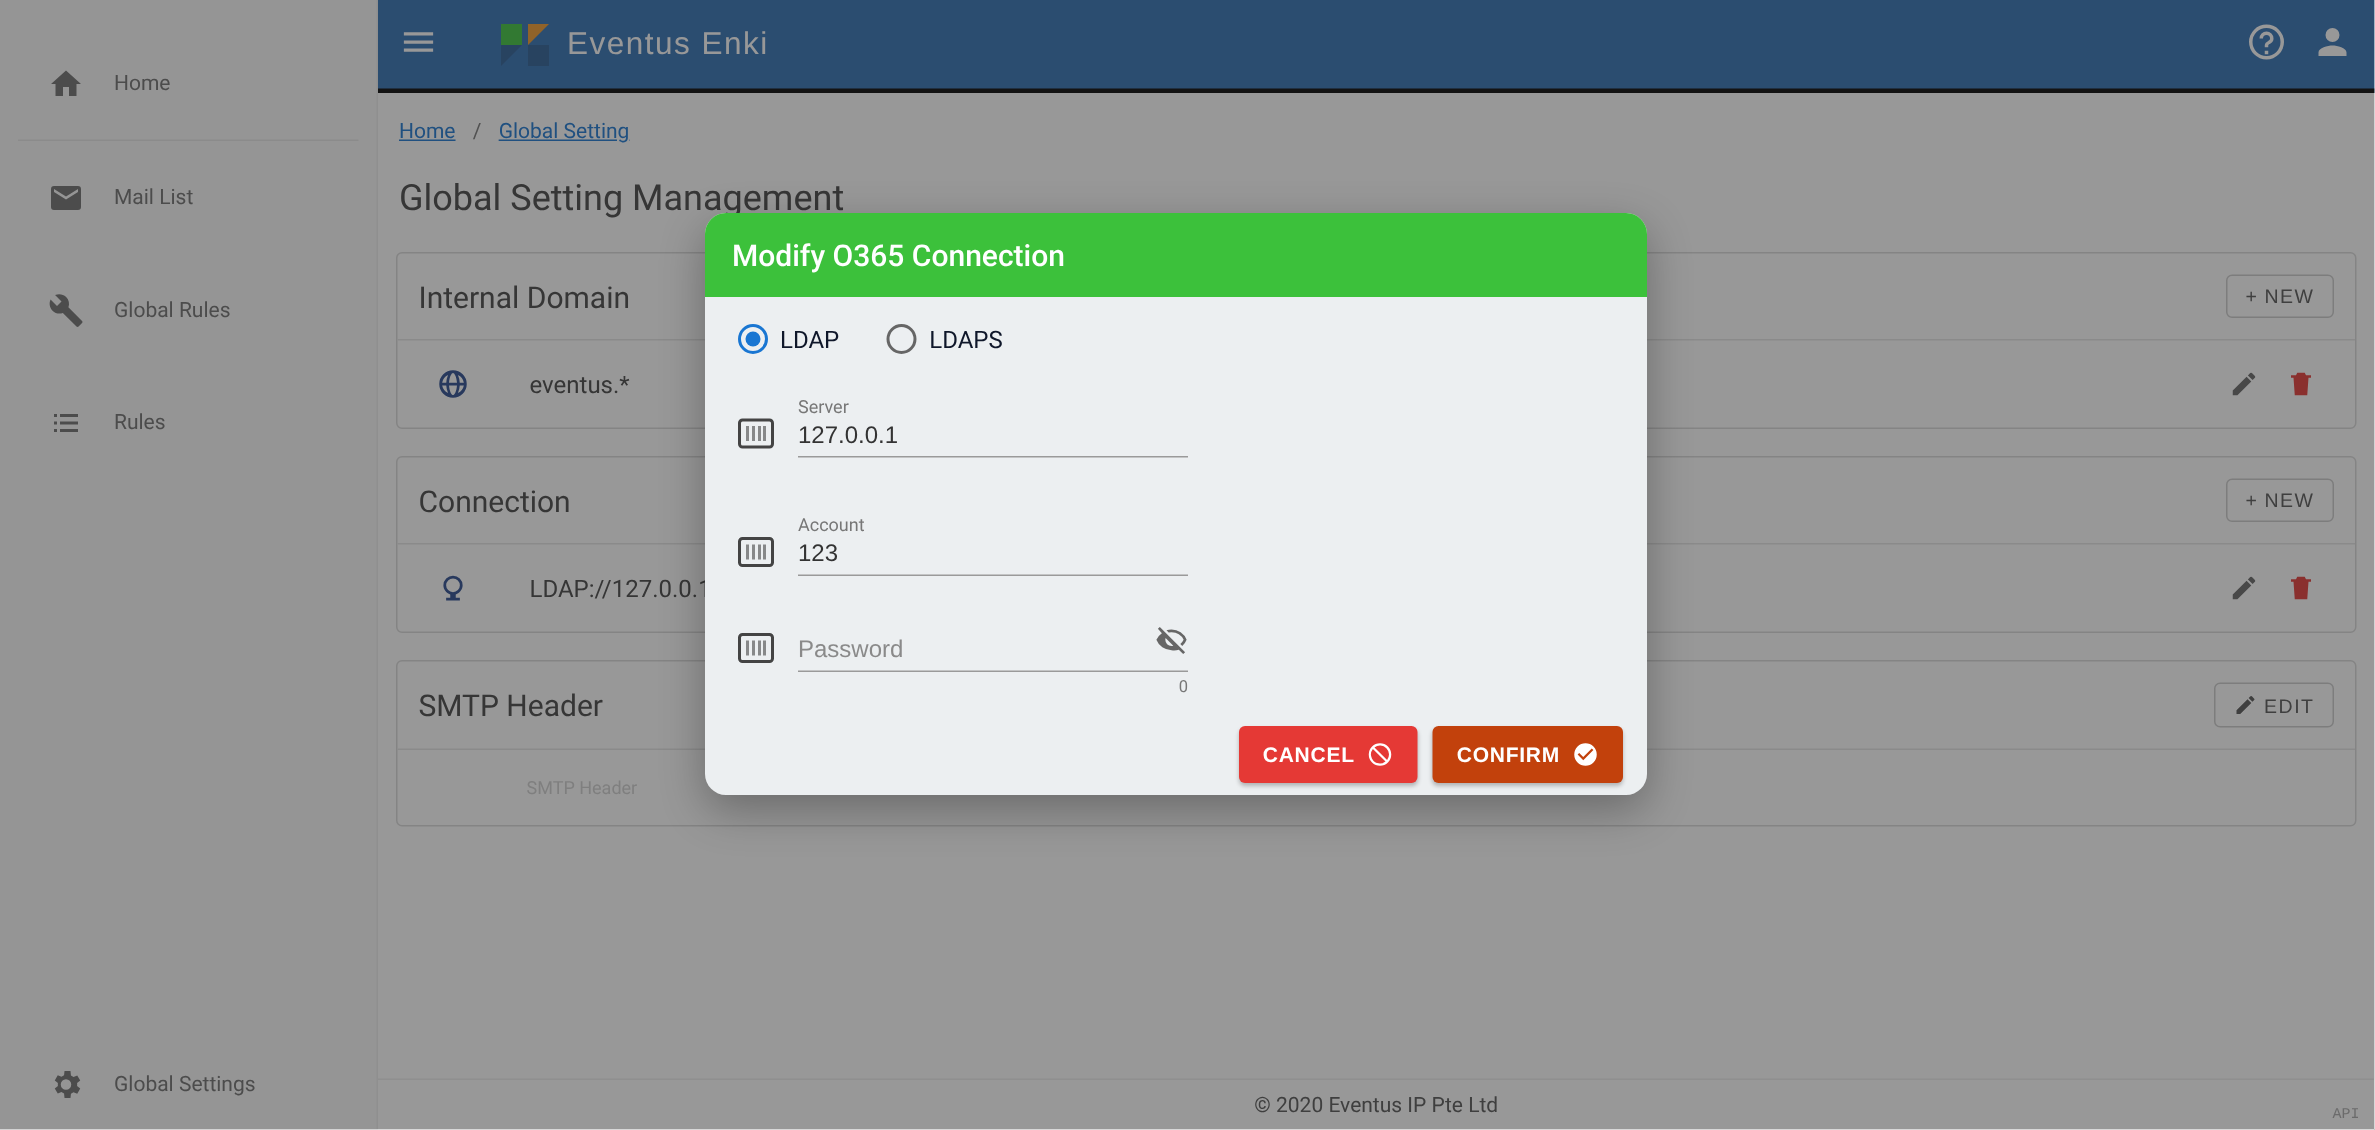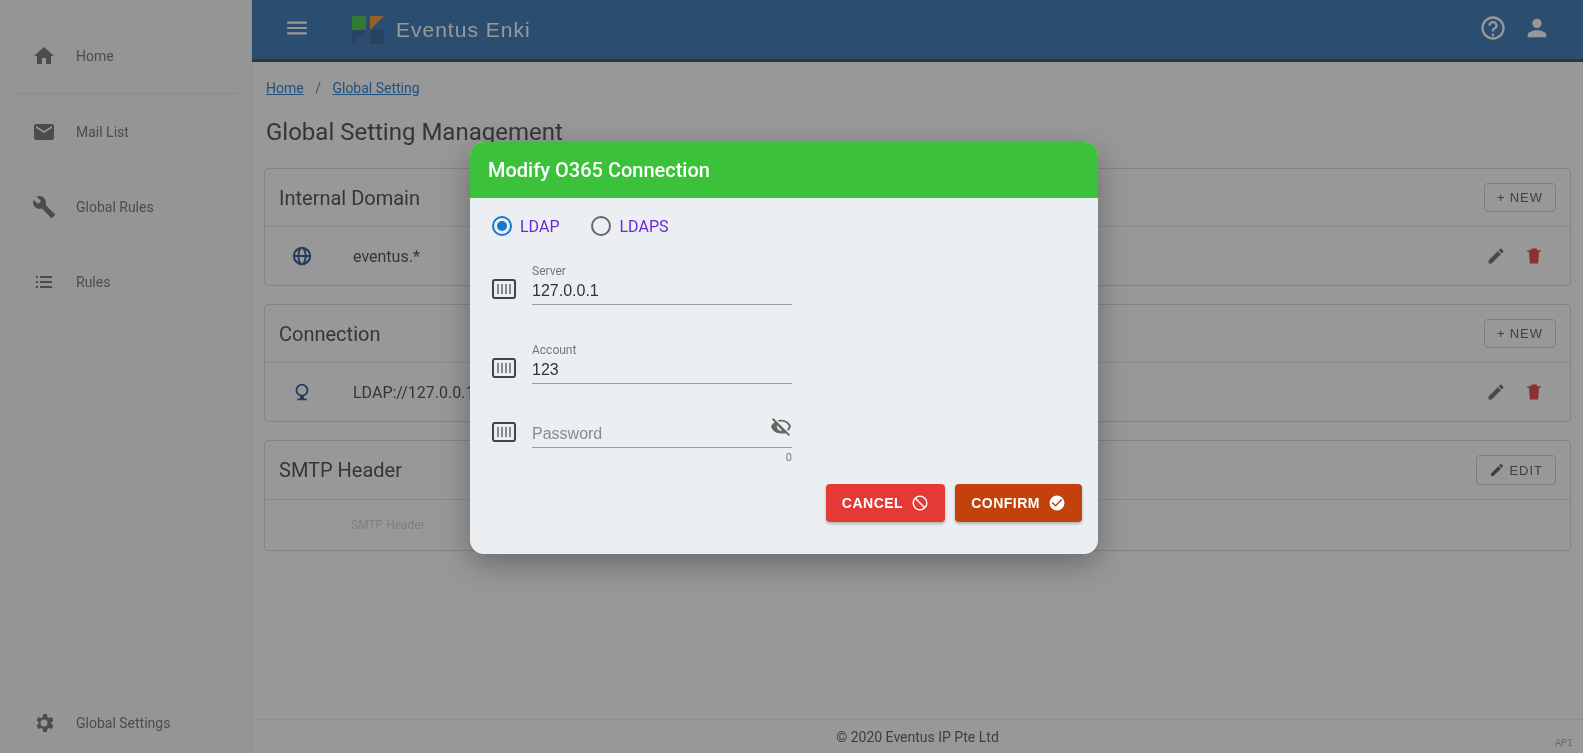--- a/index.html
+++ b/index.html
@@ -9,21 +9,21 @@
   
   .sidebar { position: absolute; left: 0; top: 0; width: 252px; height: 100%; background: #fafafa; border-right: 1px solid #eee; padding-top: 18px; }
   .sidebar-item { display: flex; align-items: center; height: 75px; padding-left: 32px; cursor: pointer; }
   .sidebar-item svg { width: 24px; height: 24px; fill: #6e6e6e; }
   .sidebar-item .lbl { margin-left: 20px; font-size: 14px; color: #6e6e6e; }
   .sidebar-divider { height: 1px; background: #e6e6e6; margin: 0 12px 0 12px; }
   .sidebar-bottom { position: absolute; bottom: 0; left: 0; right: 0; }
   .sidebar-bottom .sidebar-item { height: 60px; }
 
   
-  .topbar { position: absolute; left: 252px; right: 0; top: 0; height: 62px; background: #2f6fb3; display: flex; align-items: center; padding: 0 32px; color: #fff; border-bottom: 3px solid #404040; }
+  .topbar { position: absolute; left: 252px; right: 0; top: 0; height: 62px; background: #2f6fb3; display: flex; align-items: center; padding: 0 14px; color: #fff; border-bottom: 3px solid #000000; }
   .hamburger svg { width: 26px; height: 26px; fill: #fff; cursor: pointer; }
   .brand { display: flex; align-items: center; margin-left: 42px; font-size: 21px; letter-spacing: 1px; font-weight: 400; font-family: "Segoe UI", Arial, sans-serif; }
   .brand-mark { width: 32px; height: 28px; margin-right: 12px; position: relative; }
   .brand-mark span { position: absolute; }
   .mark-a { left:0; top:0; width:14px; height:14px; background:#3cc33c; }
   .mark-b { right:0; top:0; width:0; height:0; border-left:14px solid #f19a2b; border-bottom:14px solid transparent; }
   .mark-c { left:0; bottom:0; width:0; height:0; border-right:14px solid #2f6fb3; border-top:14px solid transparent; background:#2a5c95;}
   .mark-d { right:0; bottom:0; width:14px; height:14px; background:#2a5c95; }
   .topbar-spacer { flex: 1; }
   .topbar-icons { display: flex; gap: 16px; align-items: center; }
@@ -58,33 +58,33 @@
 
   
   .dialog { position: absolute; left: 470px; top: 142px; width: 628px; background: #eceff1; border-radius: 14px; box-shadow: 0 10px 30px rgba(0,0,0,0.3); overflow: hidden; }
   .dialog-header { background: #3cc13b; color: #fff; padding: 16px 18px; font-size: 20px; font-weight: 500; }
   .dialog-body { padding: 18px 22px 12px 22px; }
   .radio-row { display:flex; gap: 32px; align-items:center; margin-bottom: 28px; }
   .radio-item { display:flex; align-items:center; gap: 8px; cursor:pointer; }
   .radio-outer { width:20px; height:20px; border-radius:50%; border:2px solid #1976d2; display:flex; align-items:center; justify-content:center; }
   .radio-outer.unsel { border-color:#666; }
   .radio-inner { width:10px; height:10px; border-radius:50%; background:#1976d2; }
-  .radio-label { font-size:16px; color:#6d28d9; }
+  .radio-label { font-size:16px; color:#0f172a; }
 
   .field-row { display:flex; align-items:flex-end; gap: 16px; margin: 0 0 38px 0; }
   .kb-icon { width:24px; height:20px; border:2px solid #444; border-radius:3px; position:relative; margin-bottom:6px; }
   .kb-icon::after { content:""; position:absolute; left:3px; right:3px; top:3px; bottom:3px; background: repeating-linear-gradient(90deg,#444 0 2px, transparent 2px 4px); opacity:.6;}
   .field { position: relative; width: 260px; }
   .field-label { font-size: 12px; color: #777; display:block; margin-bottom: 2px; }
   .field-input { width:100%; border:none; border-bottom:1px solid #9a9a9a; background:transparent; font-size:16px; color:#333; padding: 2px 0 4px 0; outline:none; }
   .field-input::placeholder { color:#8a8a8a; }
   .field-trail { position:absolute; right:0; bottom:6px; cursor:pointer; }
   .counter { position:absolute; right:0; bottom:-16px; font-size:11px; color:#777; }
 
-  .dialog-actions { display:flex; justify-content:flex-end; gap: 10px; padding: 6px 16px 32px 16px; }
+  .dialog-actions { display:flex; justify-content:flex-end; gap: 10px; padding: 6px 16px 8px 16px; }
   .btn { border:none; border-radius:4px; padding: 10px 16px; font-size:14px; font-weight:700; letter-spacing:.5px; cursor:pointer; display:inline-flex; align-items:center; gap:8px; color:#fff; box-shadow: 0 2px 3px rgba(0,0,0,.25); }
   .btn-cancel { background:#e53935; }
   .btn-confirm { background:#c2410c; }
   .btn svg { width:18px; height:18px; fill:#fff; }
 </style>
 </head>
 <body>
 
 <div class="root">
 

